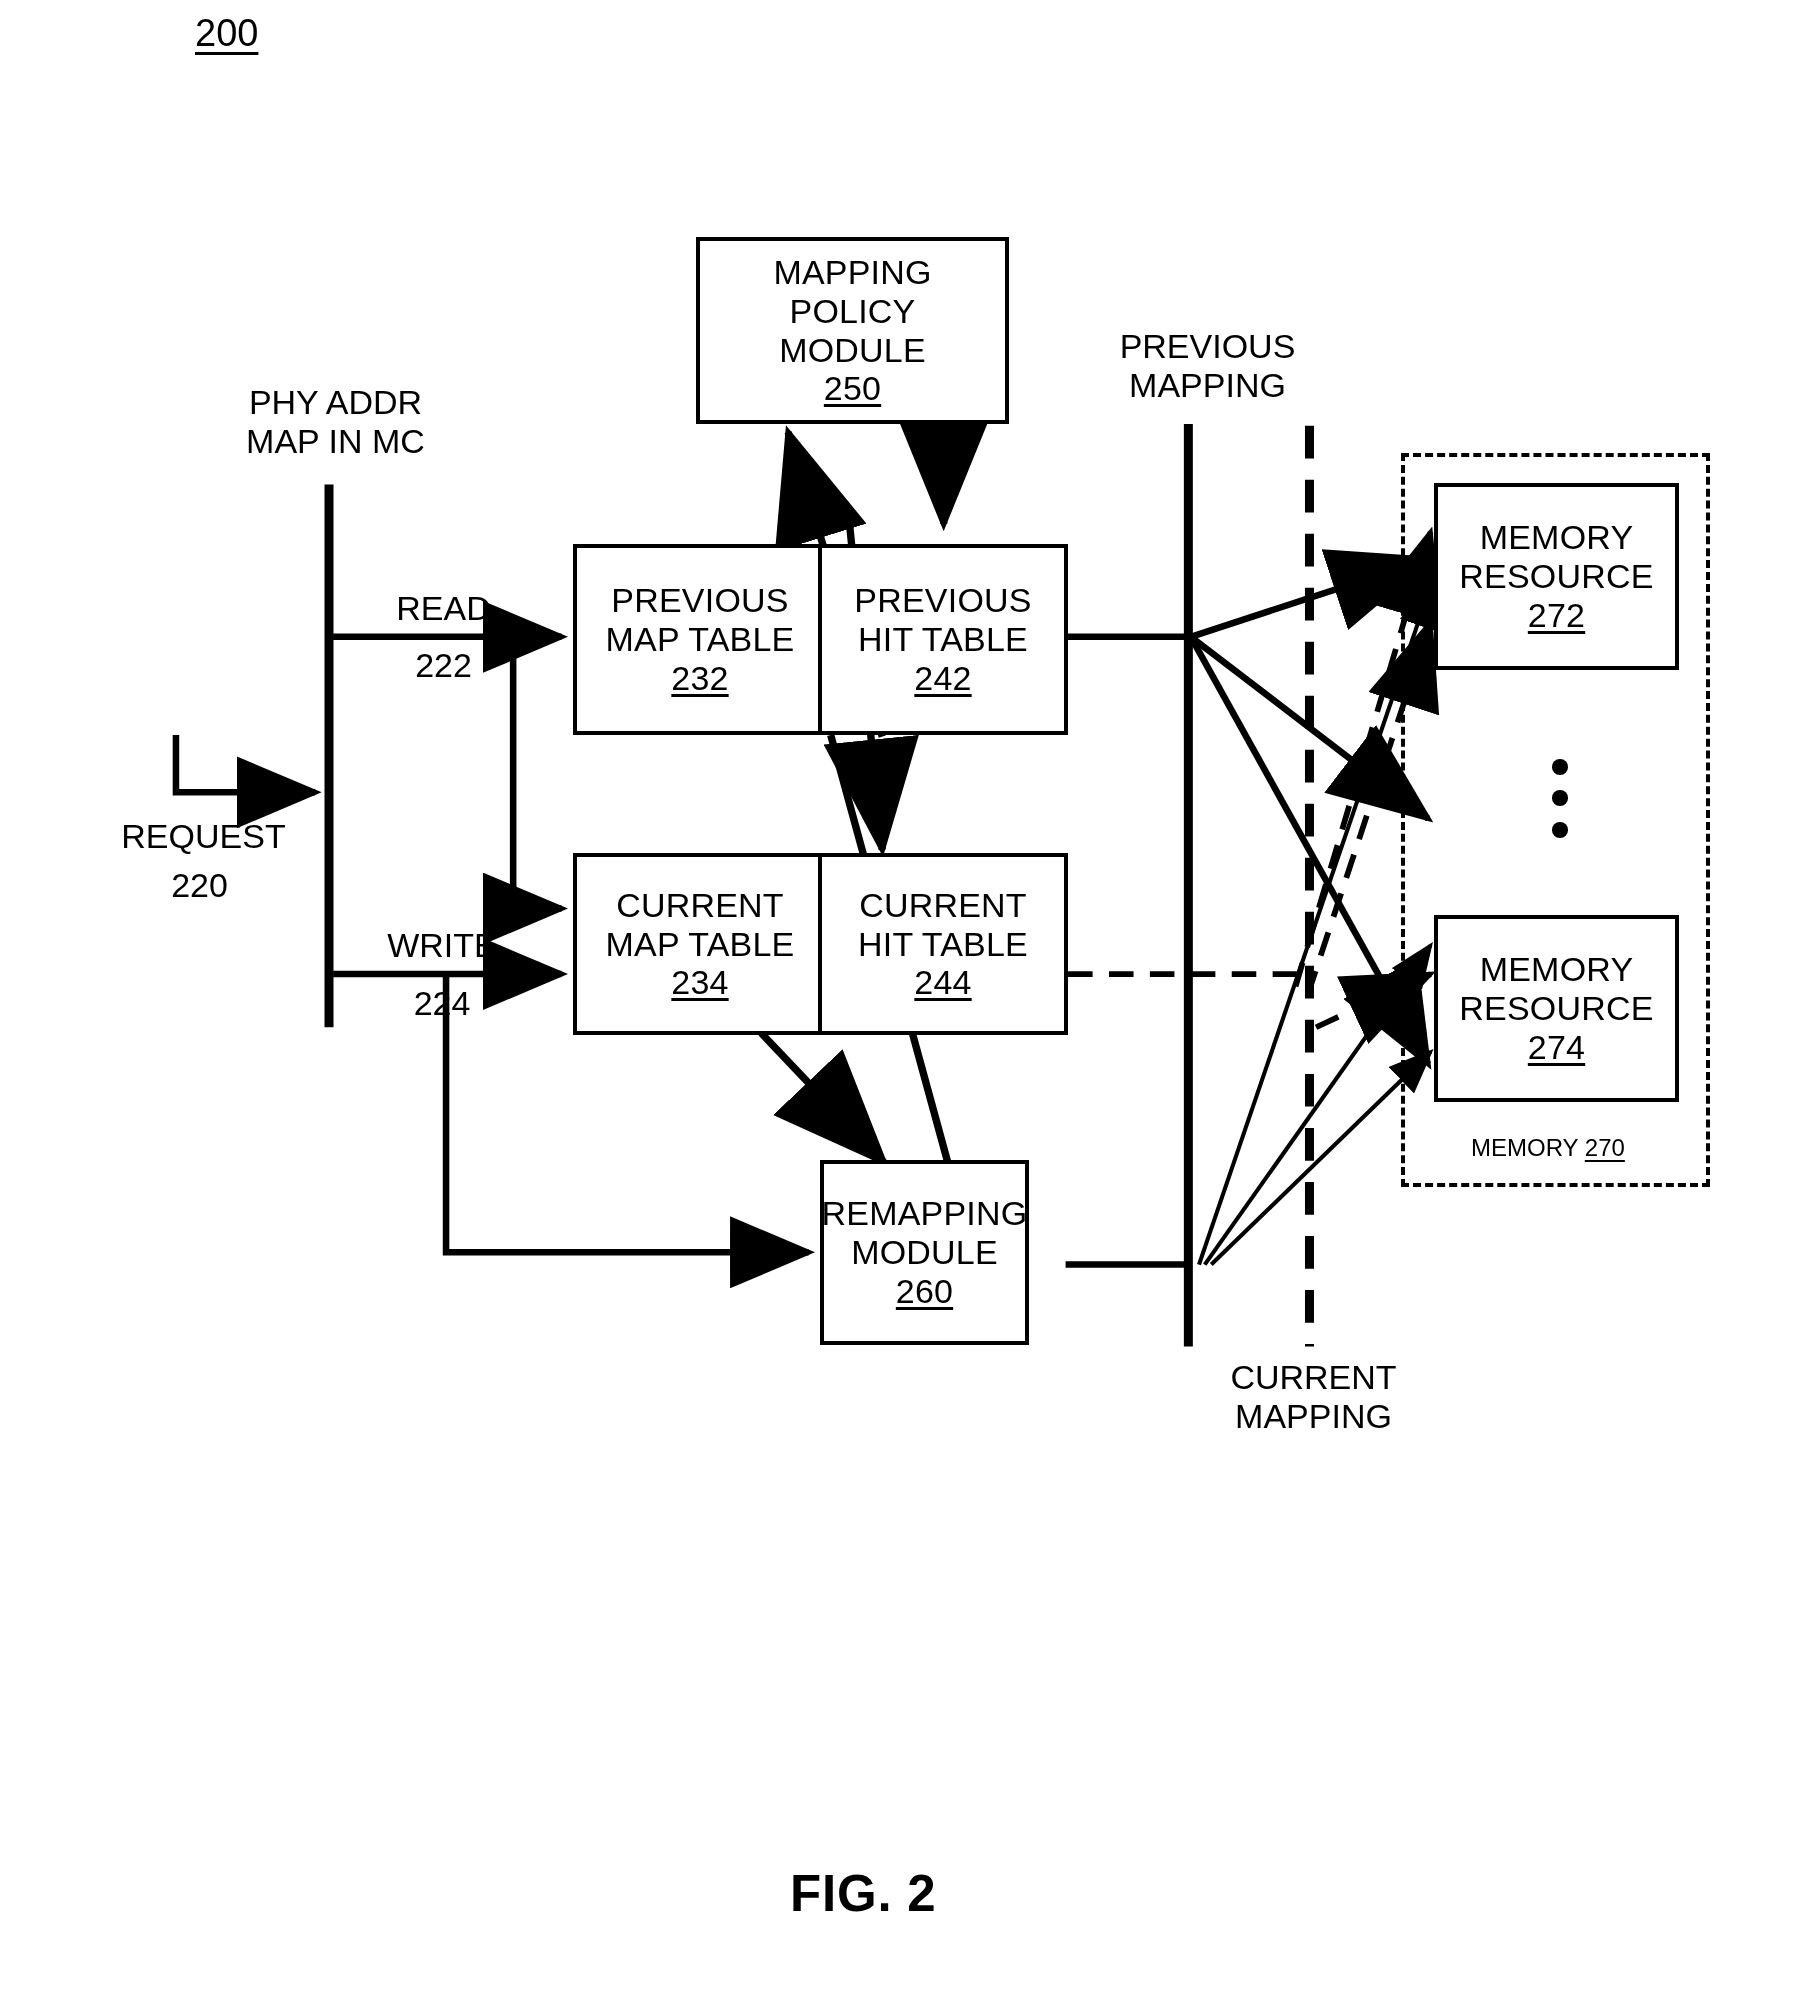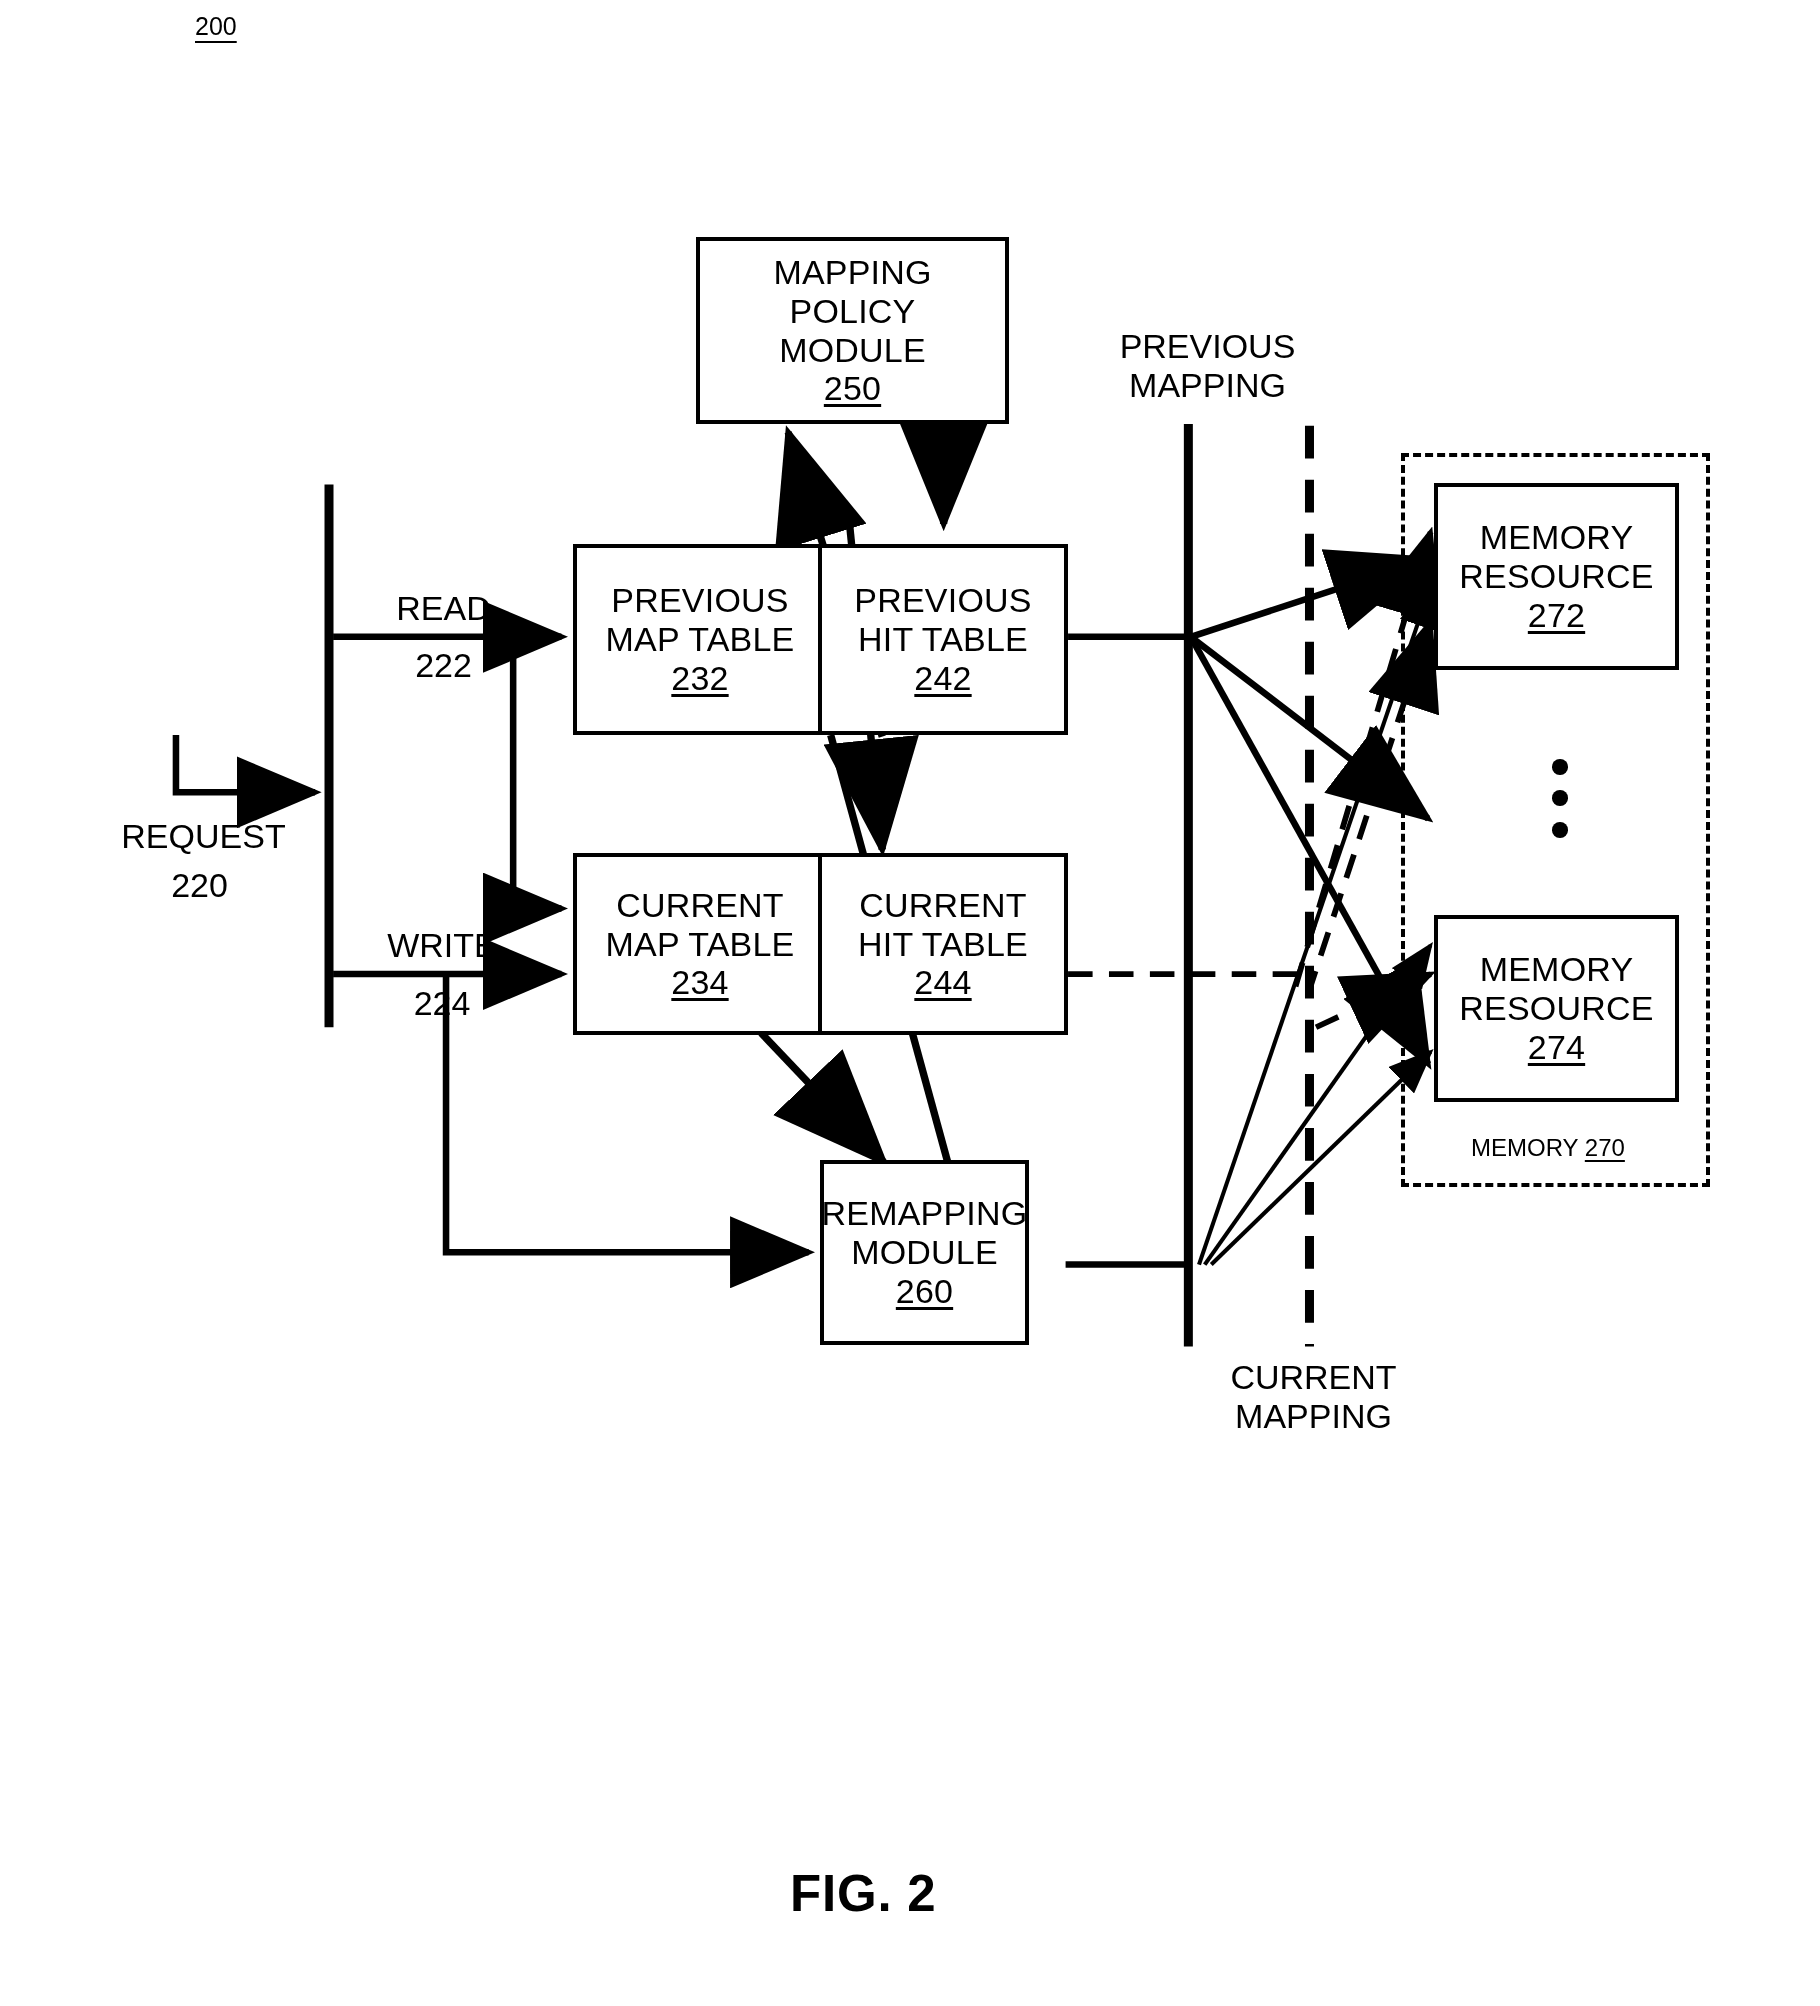--- a/index.html
+++ b/index.html
@@ -46,21 +46,21 @@
   .ref { text-decoration: underline; text-underline-offset: 4.1px; }
   .label {
     position: absolute;
     font-size: 34px;
     line-height: 1.14;
     text-align: center;
     white-space: nowrap;
   }
   .fignum {
     position: absolute;
-    font-size: 25px;
+    font-size: 38px;
     text-decoration: underline;
     text-underline-offset: 5.7px;
   }
   .figcaption {
     position: absolute;
     font-size: 51px;
     font-weight: bold;
     letter-spacing: 0.8px;
   }
   .memwrap {
@@ -203,20 +203,24 @@
 
   <div class="dot" style="left:1552px; top:759px;"></div>
   <div class="dot" style="left:1552px; top:790px;"></div>
   <div class="dot" style="left:1552px; top:822px;"></div>
 
   <div class="memlabel" style="left:1471px; top:1134px;">
     <span>MEMORY</span>
     <span class="ref">270</span>
   </div>
 
+  <div class="label" style="left:229px; top:383px; width:213px;">
+    <span class="ln">PHY ADDR</span><br>
+    <span class="ln">MAP IN MC</span>
+  </div>
 
   <div class="label" style="left:370px; top:589px; width:147px;text-align:center;">
     <span class="ln">READ</span>
   </div>
   <div class="label" style="left:370px; top:646px; width:147px;">
     <span class="ln">222</span>
   </div>
 
   <div class="label" style="left:360px; top:926px; width:164px;">
     <span class="ln">WRITE</span>

